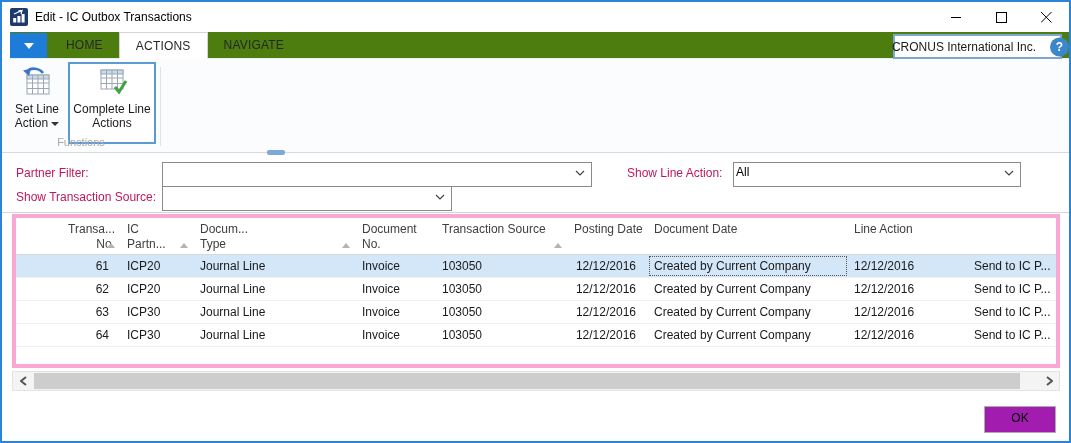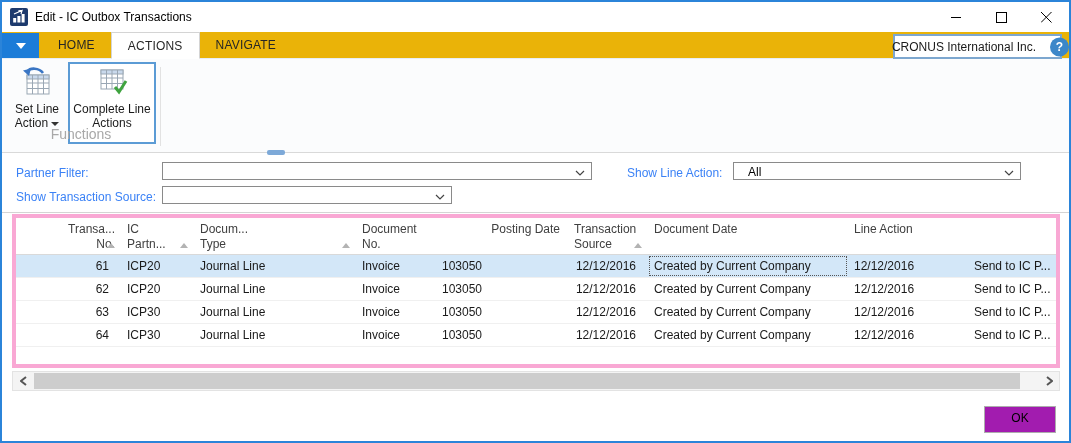--- a/index.html
+++ b/index.html
@@ -9,49 +9,49 @@
     border:2px solid #2b84d9; overflow:hidden;
     font-family:"Liberation Sans", sans-serif; color:#1a1a1a;
   }
   
   .titlebar { position:absolute; top:0; left:0; right:0; height:30px; background:#fff; }
   .title-icon { position:absolute; left:8px; top:6px; width:18px; height:18px; }
   .title-text { position:absolute; left:33px; top:8px; font-size:12px; color:#000; white-space:nowrap; }
   .win-controls { position:absolute; right:0; top:0; display:flex; }
   .win-btn { width:45px; height:30px; display:flex; align-items:center; justify-content:center; background:#fff; }
   
-  .tabstrip { position:absolute; top:30px; left:0; right:0; height:27px; background:#eab308; border-bottom:1px solid #e7eef6; }
+  .tabstrip { position:absolute; top:30px; left:8px; right:0; height:27px; background:#4d7c0f; border-bottom:1px solid #e7eef6; }
   .app-btn { position:absolute; left:0; top:1px; width:37px; height:25px; background:#1c7cd8; display:flex; align-items:center; justify-content:center; cursor:default; }
   .app-caret { width:0; height:0; border-left:5px solid transparent; border-right:5px solid transparent; border-top:6px solid #fff; }
   .tabs { position:absolute; left:40px; top:0; height:27px; display:flex; }
   .tab { height:27px; line-height:26px; padding:0 16px; font-size:12px; color:#262626; letter-spacing:.2px; }
   .tab.active { background:#fff; border:1px solid #d4d4d4; border-bottom:1px solid #fff; }
   .company-box { position:absolute; right:7px; top:2px; width:169px; height:25px; border:2px solid #7da7cf;
     background:#fff; font-size:12px; color:#1a1a1a; display:flex; align-items:center; justify-content:flex-end;
     padding-right:24px; white-space:nowrap;margin-left:28px; }
   .help-circle { position:absolute; right:-9px; top:50%; transform:translateY(-50%); width:19px; height:19px;
     border-radius:50%; background:#3c87c9; color:#fff; font-size:12px; font-weight:bold;
     display:flex; align-items:center; justify-content:center; }
   
   .ribbon { position:absolute; top:57px; left:0; right:0; height:94px; background:#fbfcfd; border-bottom:1px solid #d9d9d9; }
   .ribbon-btn { position:absolute; display:flex; flex-direction:column; align-items:center;
     font-size:12px; line-height:14px; text-align:center; color:#1a1a1a; cursor:default; }
   .btn-setline { left:6px; top:5px; width:58px; height:78px; padding-top:2px; }
   .btn-complete { left:66px; top:3px; width:88px; height:82px; border:2px solid #5b9bd5; background:#fff; padding-top:2px; }
   .ribbon-btn svg { margin-bottom:4px; }
   .drop-caret { display:inline-block; width:0; height:0; border-left:4px solid transparent; border-right:4px solid transparent;
     border-top:4px solid #333; margin-left:3px; vertical-align:middle; }
-  .group-label { position:absolute; left:0; bottom:10px; width:158px; text-align:center; color:#a8a8a8; font-size:14px; }
+  .group-label { position:absolute; left:0; bottom:4px; width:158px; text-align:center; color:#a8a8a8; font-size:11px; }
   .group-sep { position:absolute; left:158px; top:8px; bottom:6px; width:1px; background:#e2e2e2; }
   .collapse-dash { position:absolute; left:265px; bottom:-3px; width:18px; height:5px; background:#7da9d8; border-radius:2px; }
   
   .filterbar { position:absolute; top:157px; left:0; right:0; height:54px; background:#fff; border-bottom:1px solid #d4d4d4; }
-  .flabel { position:absolute; font-size:12px; color:#3b82f6; white-space:nowrap; }
-  .combo { position:absolute; height:18px; border:1px solid #8a8a8a; background:#fff; font-size:12px;
-    line-height:19px; padding:0 22px 0 14px; color:#000; overflow:hidden; white-space:nowrap; }
+  .flabel { position:absolute; font-size:12px; color:#be185d; white-space:nowrap; }
+  .combo { position:absolute; height:25px; border:1px solid #8a8a8a; background:#fff; font-size:12px;
+    line-height:19px; padding:0 22px 0 2px; color:#000; overflow:hidden; white-space:nowrap; }
   .combo .chev { position:absolute; right:6px; top:7px; }
   .pf-combo  { left:160px; top:3px;  width:430px; }
   .sla-combo { left:731px; top:3px;  width:288px; }
   .sts-combo { left:160px; top:27px; width:290px; }
   
   .table { position:absolute; left:10px; top:212px; width:1048px; height:154px; border:4px solid #f9a8d4; background:#fff; }
   .grid-row { display:grid; grid-template-columns:105px 73px 162px 80px 132px 80px 200px 120px 96px; }
   .thead { height:37px; border-bottom:1px solid #d9d9d9; }
   .th { position:relative; font-size:12px; color:#404040; padding:4px 6px 0 6px; line-height:15px; }
   .th .wrap-r { width:58px; margin-left:auto; text-align:right; }
@@ -180,25 +180,25 @@
       </div>
       <div class="th">
         <div class="wrap-l">IC Partn...</div>
         <span class="sort-asc"></span>
       </div>
       <div class="th">
         <div class="wrap-l">Docum... Type</div>
         <span class="sort-asc"></span>
       </div>
       <div class="th">Document No.</div>
+      <div class="th">
+        <span>Transaction Source</span>
+        <span class="sort-asc"></span>
+      </div>
       <div class="th ar">Posting Date</div>
-      <div class="th">
-        <span>Transaction Source</span>
-        <span class="sort-asc"></span>
-      </div>
       <div class="th">Document Date</div>
       <div class="th">Line Action</div>
     </div>
 
     <div class="grid-row row selected">
       <div class="td ar">61</div>
       <div class="td">ICP20</div>
       <div class="td">Journal Line</div>
       <div class="td">Invoice</div>
       <div class="td">103050</div>

